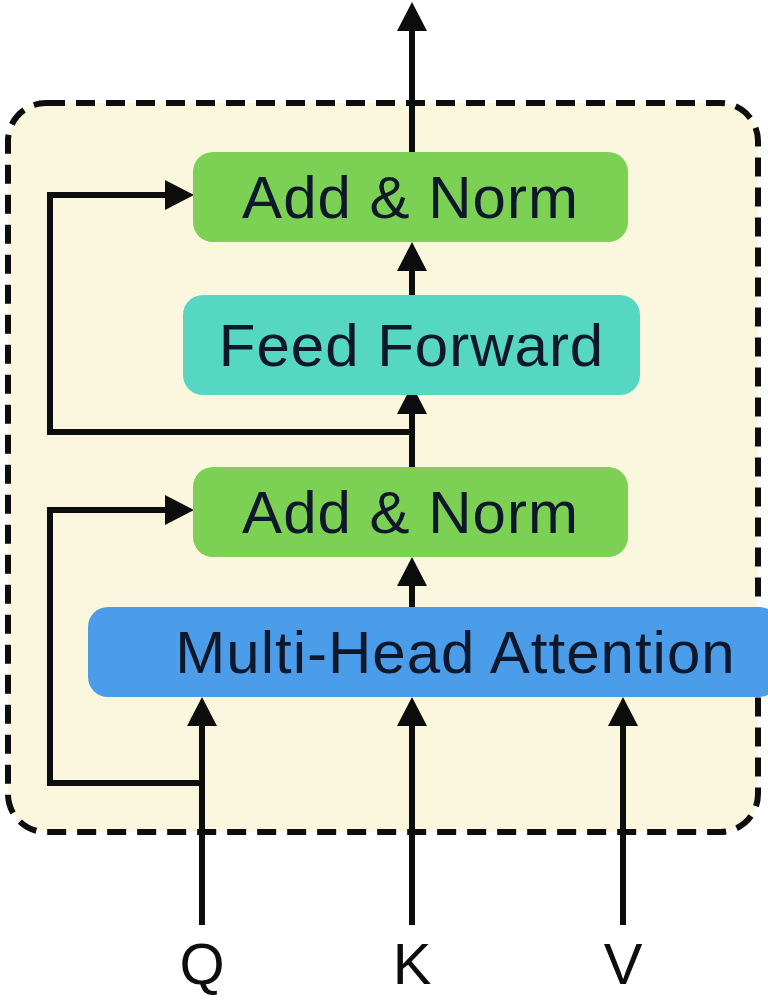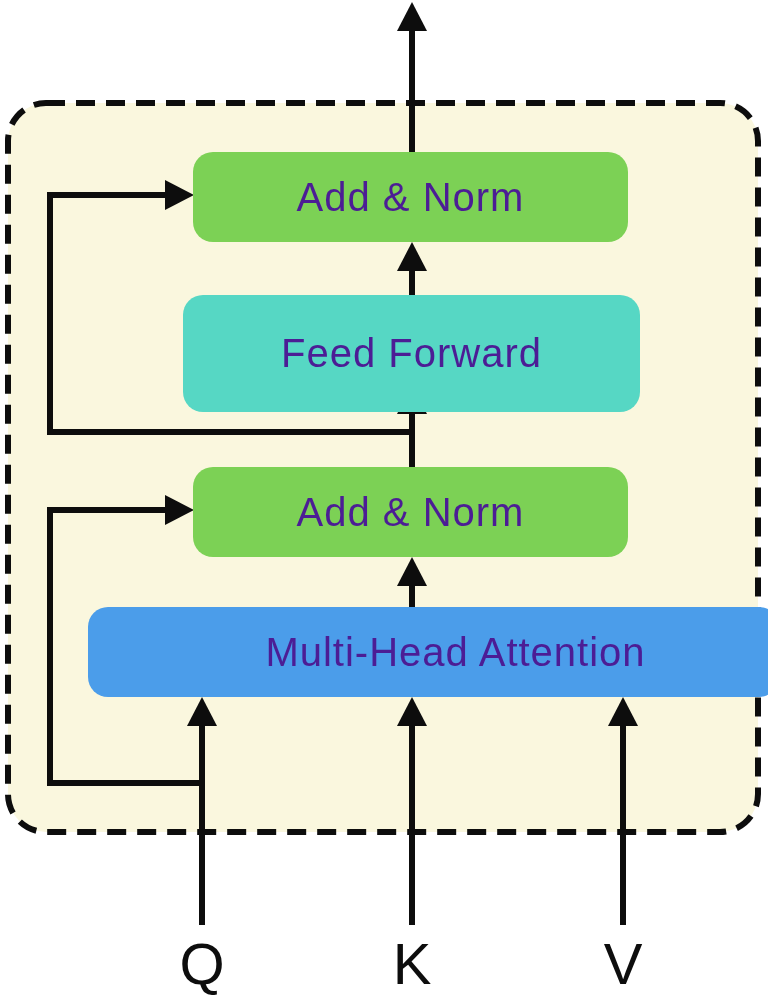--- a/index.html
+++ b/index.html
@@ -12,27 +12,27 @@
   }
   .canvas { position: absolute; left: 0; top: 0; width: 768px; height: 1001px; }
 
   svg.container-svg { position: absolute; left: 0; top: 0; width: 768px; height: 1001px; }
   .container-rect { stroke: #0d0d0d; stroke-width: 6; }
 
   .block {
     position: absolute;
     display: flex; align-items: center; justify-content: center;
     border-radius: 20px;
-    color: #4c1d95;
-    font-size: 40px;
+    color: #0f172a;
+    font-size: 60px;
     letter-spacing: 1px;
     white-space: nowrap;
   }
   .block-add-norm-top    { left: 193px; top: 152px; width: 435px; height: 90px; }
-  .block-feed-forward    { left: 183px; top: 295px; width: 457px; height: 117px; text-align: right; }
+  .block-feed-forward    { left: 183px; top: 295px; width: 457px; height: 100px; text-align: right; }
   .block-add-norm-bottom { left: 193px; top: 467px; width: 435px; height: 90px; }
   .block-mha             { left:  88px; top: 607px; width: 647px; height: 90px; }
 
   .vline { position: absolute; width: 6px; background: #0d0d0d; }
   .hline { position: absolute; height: 6px; background: #0d0d0d; }
 
   .ah-up {
     position: absolute; width: 0; height: 0;
     border-left: 15px solid transparent;
     border-right: 15px solid transparent;

